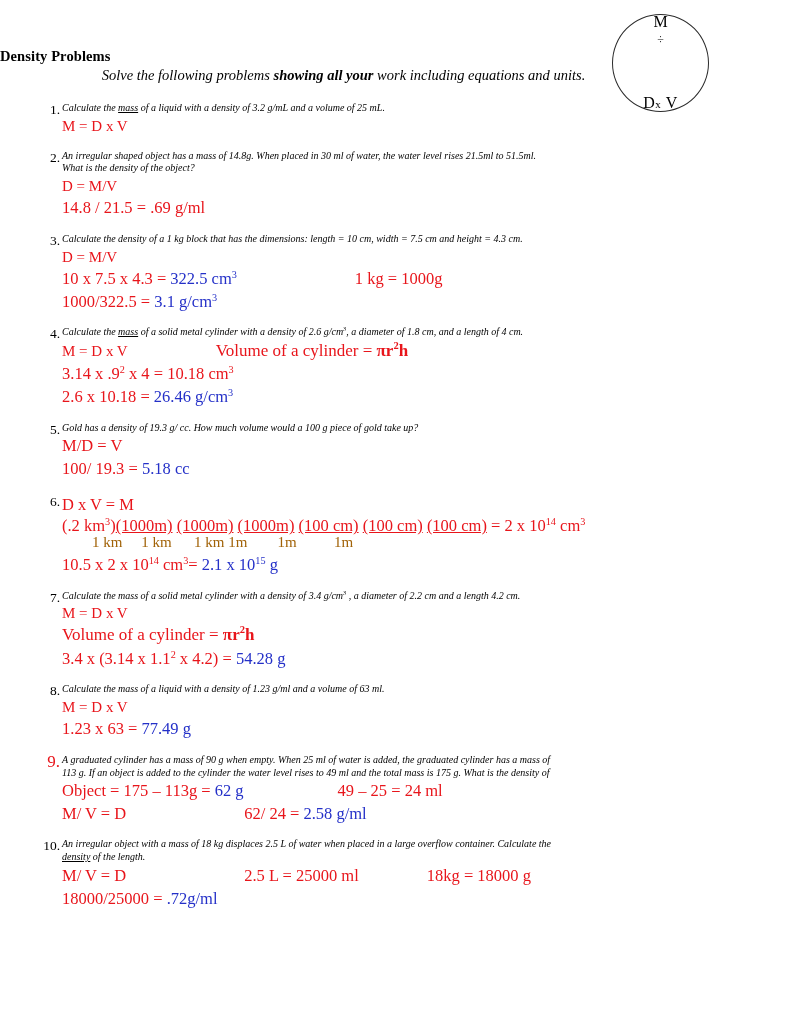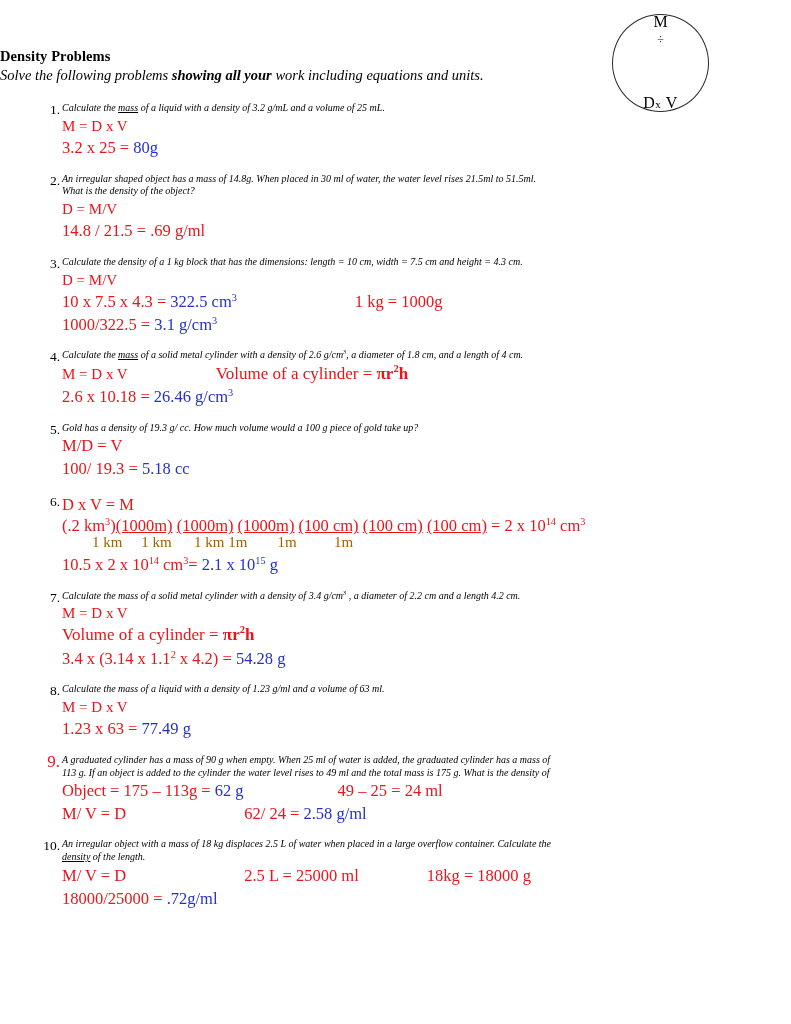--- a/index.html
+++ b/index.html
@@ -28,20 +28,21 @@
     padding-top: 48px;
   }
   .doc-title {
     font-weight: bold;
     font-size: 14.5px;
     letter-spacing: .1px;
     margin: 0 0 2px 0;
     padding-right: 160px;
   }
   .doc-subtitle {
+    text-align: center;
     font-style: italic;
     font-size: 14.5px;
     margin: 0;
     padding-right: 104px;
     white-space: nowrap;
   }
   .doc-subtitle b {
     font-weight: bold;
     font-style: italic;
   }
@@ -153,21 +154,20 @@
     <div class="doc-title">Density Problems</div>
     <div class="doc-subtitle"><span>Solve the following problems </span><b>showing all your</b><span> work including equations and units.</span></div>
   </div>
 
   <div class="problems">
 
     <div class="problem" style="margin-bottom:14px;">
       <span class="pnum">1.</span>
       <p class="qtext">Calculate the <u>mass</u> of a liquid with a density of 3.2 g/mL and a volume of 25 mL.</p>
       <div class="work small">M = D x V</div>
-      <div class="work"><span class="red">3.2 x 25 = </span><span class="blue">80g</span></div>
     </div>
 
     <div class="problem" style="margin-bottom:14px;">
       <span class="pnum">2.</span>
       <p class="qtext">An irregular shaped object has a mass of 14.8g.  When placed in 30 ml of water, the water level rises 21.5ml to 51.5ml.</p>
       <p class="qtext">What is the density of the object?</p>
       <div class="work small">D = M/V</div>
       <div class="work"><span class="red">14.8 / 21.5 = </span><span class="red">.69 g/ml</span></div>
     </div>
 
@@ -182,20 +182,21 @@
       <div class="work"><span class="red">1000/322.5 = </span><span class="blue">3.1  g/cm</span><sup class="blue">3</sup></div>
     </div>
 
     <div class="problem" style="margin-bottom:13px;">
       <span class="pnum">4.</span>
       <p class="qtext">Calculate the <u>mass</u> of a solid metal cylinder with a density of 2.6 g/cm<sup>3</sup>, a diameter of 1.8 cm, and a length of 4 cm.</p>
       <div class="work small row">
         <span>M = D x V</span>
         <span class="formula-label"><span>Volume of a cylinder = </span><b>πr<sup>2</sup>h</b></span>
       </div>
+      <div class="work"><span class="red">3.14 x .9<sup>2</sup> x 4 = 10.18 cm<sup>3</sup></span></div>
       <div class="work"><span class="red">2.6 x 10.18 =  </span><span class="blue">26.46 g/cm</span><sup class="blue">3</sup></div>
     </div>
 
     <div class="problem" style="margin-bottom:14px;">
       <span class="pnum">5.</span>
       <p class="qtext">Gold has a density of 19.3 g/ cc.  How much volume would a 100 g piece of gold take up?</p>
       <div class="work">M/D = V</div>
       <div class="work"><span class="red">100/ 19.3 = </span><span class="blue">5.18 cc</span></div>
     </div>
 

